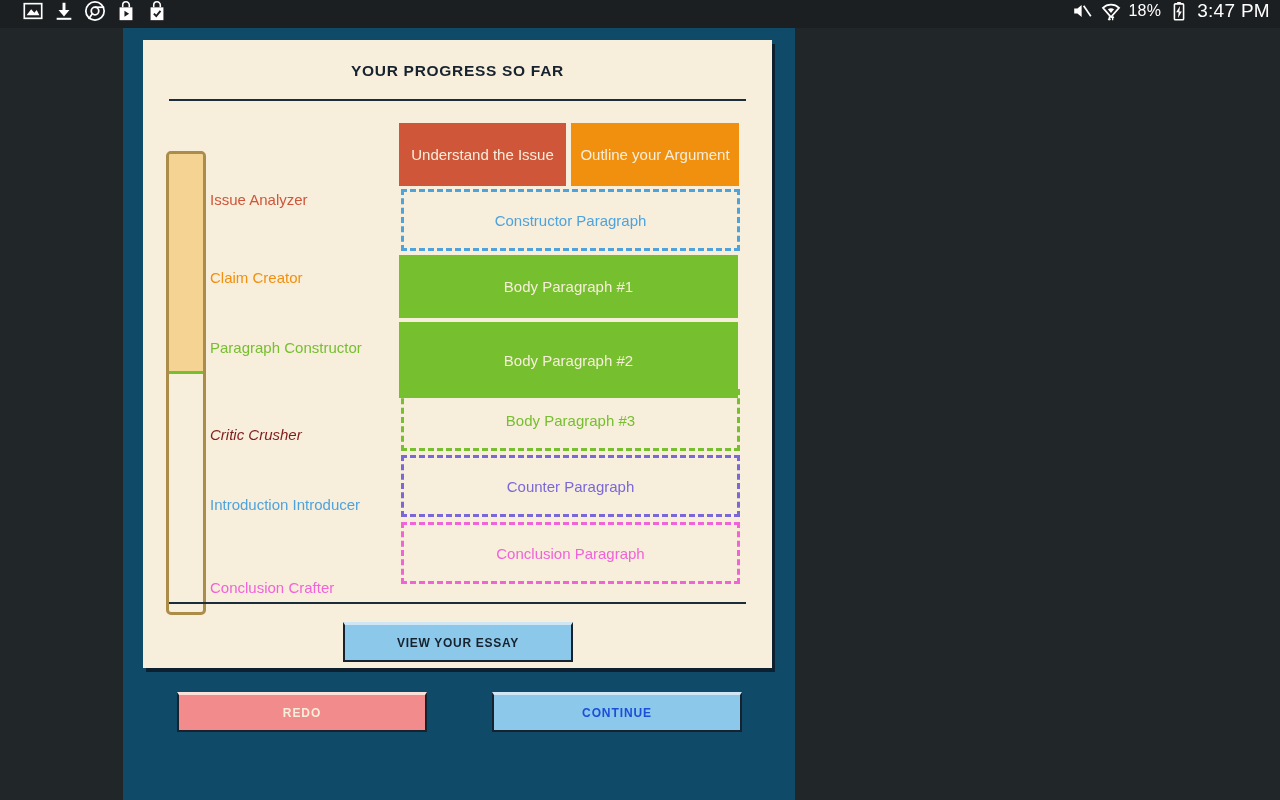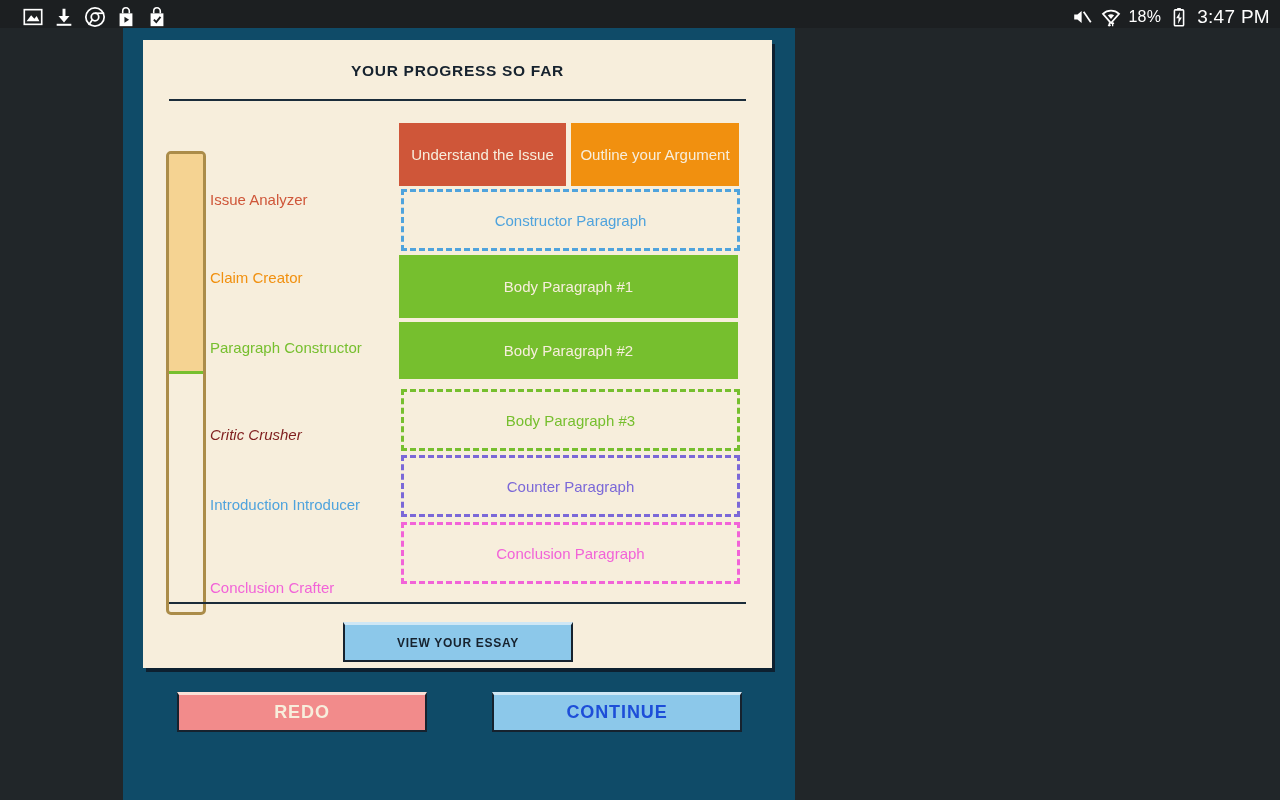--- a/index.html
+++ b/index.html
@@ -6,21 +6,21 @@
   html,body {
     width:1280px; height:800px; overflow:hidden;
     background:#212629;
     font-family:"Liberation Sans", sans-serif;
   }
 
   
   #statusbar{
     position:absolute; left:0; top:0; width:1280px; height:28px;
     background:#1c1f21; color:#ffffff;
-    display:flex; align-items:flex-end; justify-content:space-between;
+    display:flex; align-items:flex-start; justify-content:space-between;
     padding:0 10px 0 22px;
   }
   #sb-left{ display:flex; align-items:center; gap:9px; }
   #sb-right{ display:flex; align-items:center; gap:7px; }
   .sbicon{ width:22px; height:22px; display:block; }
   #sb-batt-text{
     font-size:16px; font-weight:400; letter-spacing:.2px; color:#fff;
     font-family:"Liberation Sans", sans-serif;
   }
   #sb-clock{
@@ -102,21 +102,21 @@
     display:flex; align-items:center; justify-content:center;
     font-size:12px; font-weight:bold; letter-spacing:.7px;
     color:#16222e; cursor:pointer;
   }
 
   
   .bigbtn{
     position:absolute; height:40px;
     border:2px solid #16222e;
     display:flex; align-items:center; justify-content:center;
-    font-size:18px; font-weight:bold; letter-spacing:.9px;
+    font-size:12px; font-weight:bold; letter-spacing:.9px;
     cursor:pointer;
   }
   #btn-redo{
     left:54px; top:664px; width:250px;
     background:#f28b8b; border-top:3px solid #fbe0d8; color:#f7eedc;
   }
   #btn-continue{
     left:369px; top:664px; width:250px;
     background:#8cc8ea; border-top:3px solid #cfe7f5; color:#1d4ed8;
   }
@@ -213,21 +213,21 @@
           </div>
           <div class="block solid" style="top: 0px; left: 172px; width: 168px; height: 63px; background: rgb(241, 144, 15);">
             <span>Outline your Argument</span>
           </div>
           <div class="block dashed" style="top: 66px; left: 2px; width: 339px; height: 62px; border: 3px dashed rgb(79, 163, 221); color: rgb(79, 163, 221);">
             <span>Constructor Paragraph</span>
           </div>
           <div class="block solid" style="top: 132px; left: 0px; width: 339px; height: 63px; background: rgb(118, 191, 46);">
             <span>Body Paragraph #1</span>
           </div>
-          <div class="block solid" style="top: 199px; left: 0px; width: 339px; height: 57px; background: rgb(118, 191, 46);">
+          <div class="block solid" style="top: 199px; left: 0px; width: 339px; height: 76px; background: rgb(118, 191, 46);">
             <span>Body Paragraph #2</span>
           </div>
           <div class="block dashed" style="top: 266px; left: 2px; width: 339px; height: 62px; border: 3px dashed rgb(118, 191, 46); color: rgb(118, 191, 46);">
             <span>Body Paragraph #3</span>
           </div>
           <div class="block dashed" style="top: 332px; left: 2px; width: 339px; height: 62px; border: 3px dashed rgb(123, 104, 216); color: rgb(123, 104, 216);">
             <span>Counter Paragraph</span>
           </div>
           <div class="block dashed" style="top: 399px; left: 2px; width: 339px; height: 62px; border: 3px dashed rgb(242, 99, 216); color: rgb(242, 99, 216);">
             <span>Conclusion Paragraph</span>

